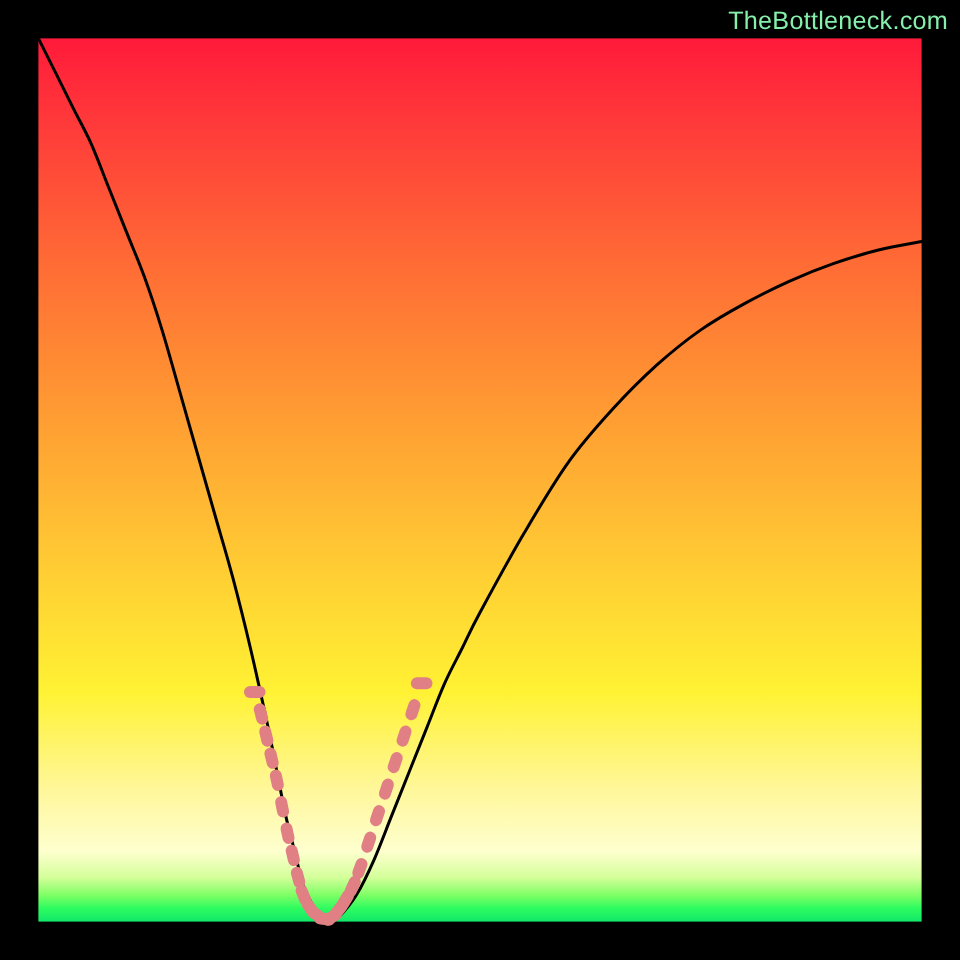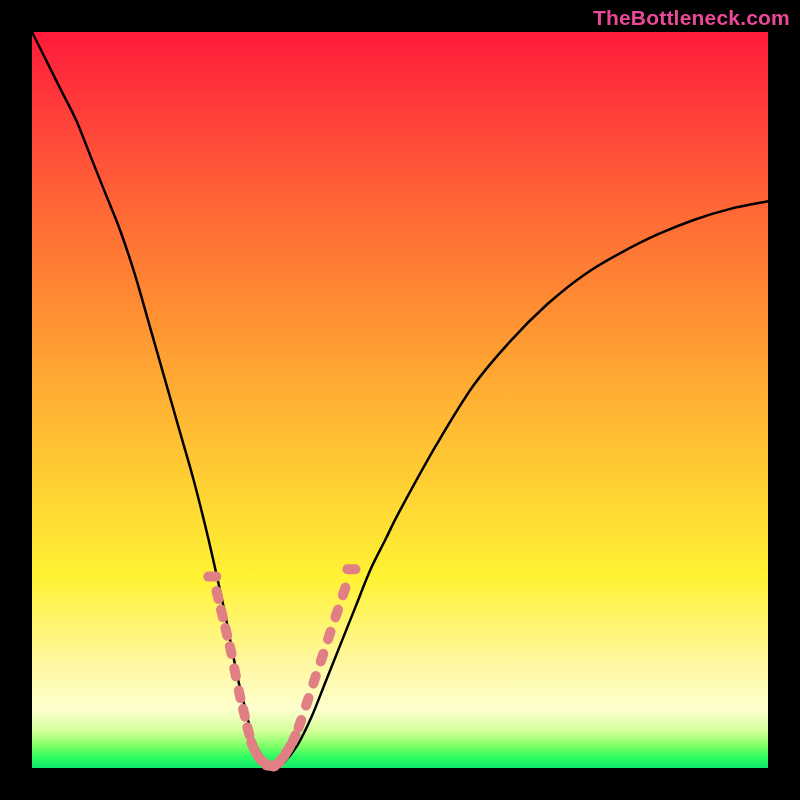--- a/index.html
+++ b/index.html
@@ -37,23 +37,23 @@
       #d4ff9a 95%,
       #7fff66 97%,
       #2dfc5f 98.5%,
       #12e86a 100%
     );
   }
   .watermark {
     position: absolute;
     top: 6px;
     right: 10px;
-    color: #ec4899;
+    color: #86efac;
     font-size: 21px;
-    font-weight: 700;
+    font-weight: 400;
     letter-spacing: 0.2px;
     user-select: none;
   }
   svg.curve {
     position: absolute;
     left: 0;
     top: 0;
     width: 736px;
     height: 736px;
     overflow: visible;

